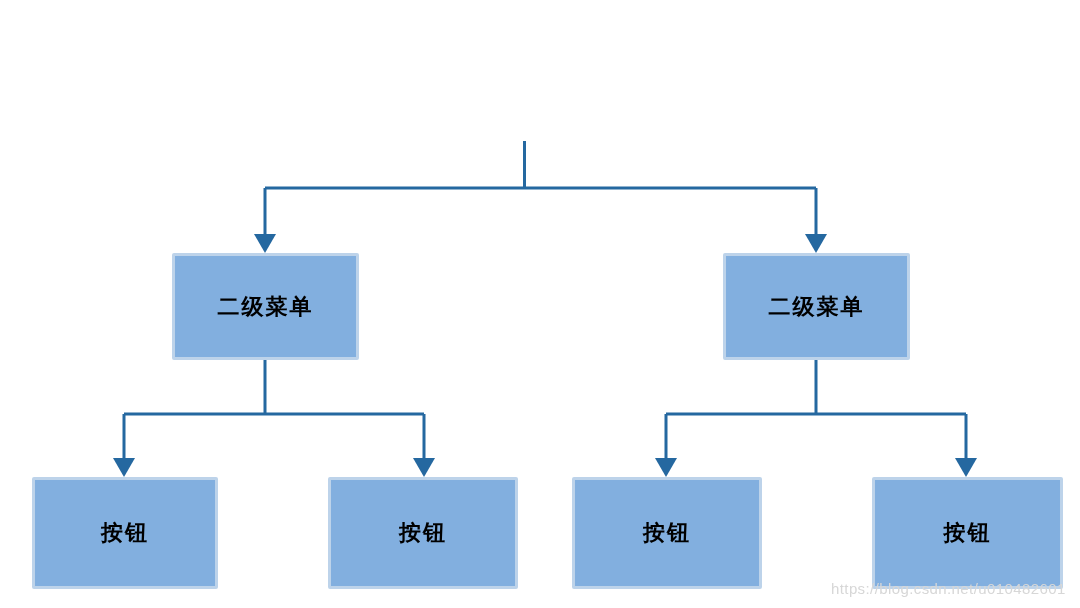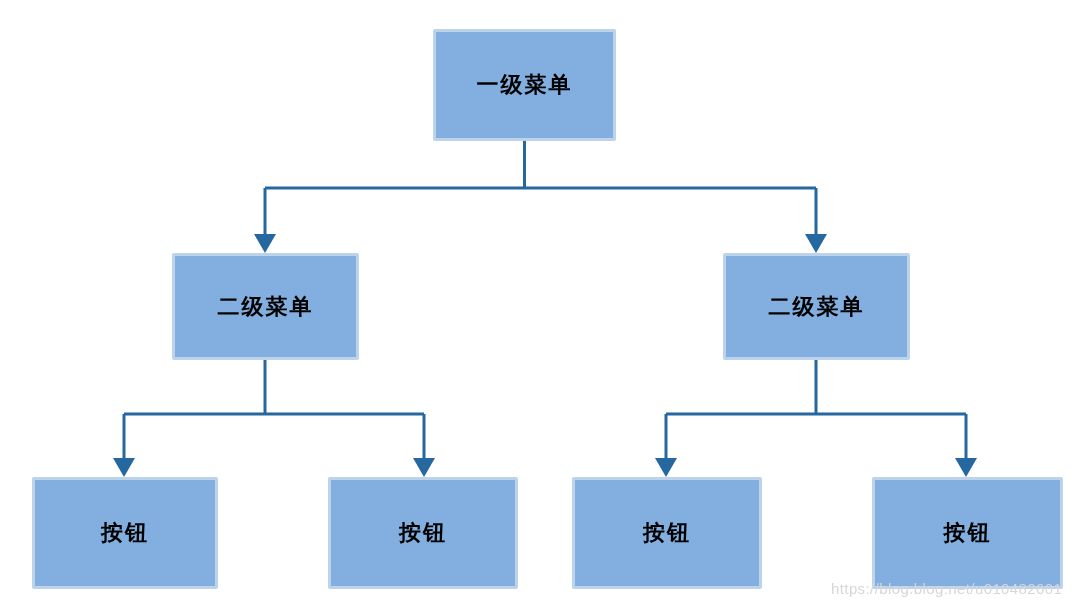--- a/index.html
+++ b/index.html
@@ -57,23 +57,20 @@
 
     <path d="M265 360 V414 M124 414 H424 M124 414 V462 M424 414 V462"></path>
     <polygon points="113,458 135,458 124,477"></polygon>
     <polygon points="413,458 435,458 424,477"></polygon>
 
     <path d="M816 360 V414 M666 414 H966 M666 414 V462 M966 414 V462"></path>
     <polygon points="655,458 677,458 666,477"></polygon>
     <polygon points="955,458 977,458 966,477"></polygon>
   </svg>
 
-  <div class="node n-root">
-    <span class="label">一级菜单</span>
-  </div>
 
   <div class="node n-m2l">
     <span class="label">二级菜单</span>
   </div>
 
   <div class="node n-m2r">
     <span class="label">二级菜单</span>
   </div>
 
   <div class="node n-b1">
@@ -85,15 +82,15 @@
   </div>
 
   <div class="node n-b3">
     <span class="label">按钮</span>
   </div>
 
   <div class="node n-b4">
     <span class="label">按钮</span>
   </div>
 
-  <div class="watermark">https://blog.blog.net/u010482601</div>
+  <div class="watermark">https://blog.csdn.net/u010482601</div>
 
 </div>
 
 </body></html>

